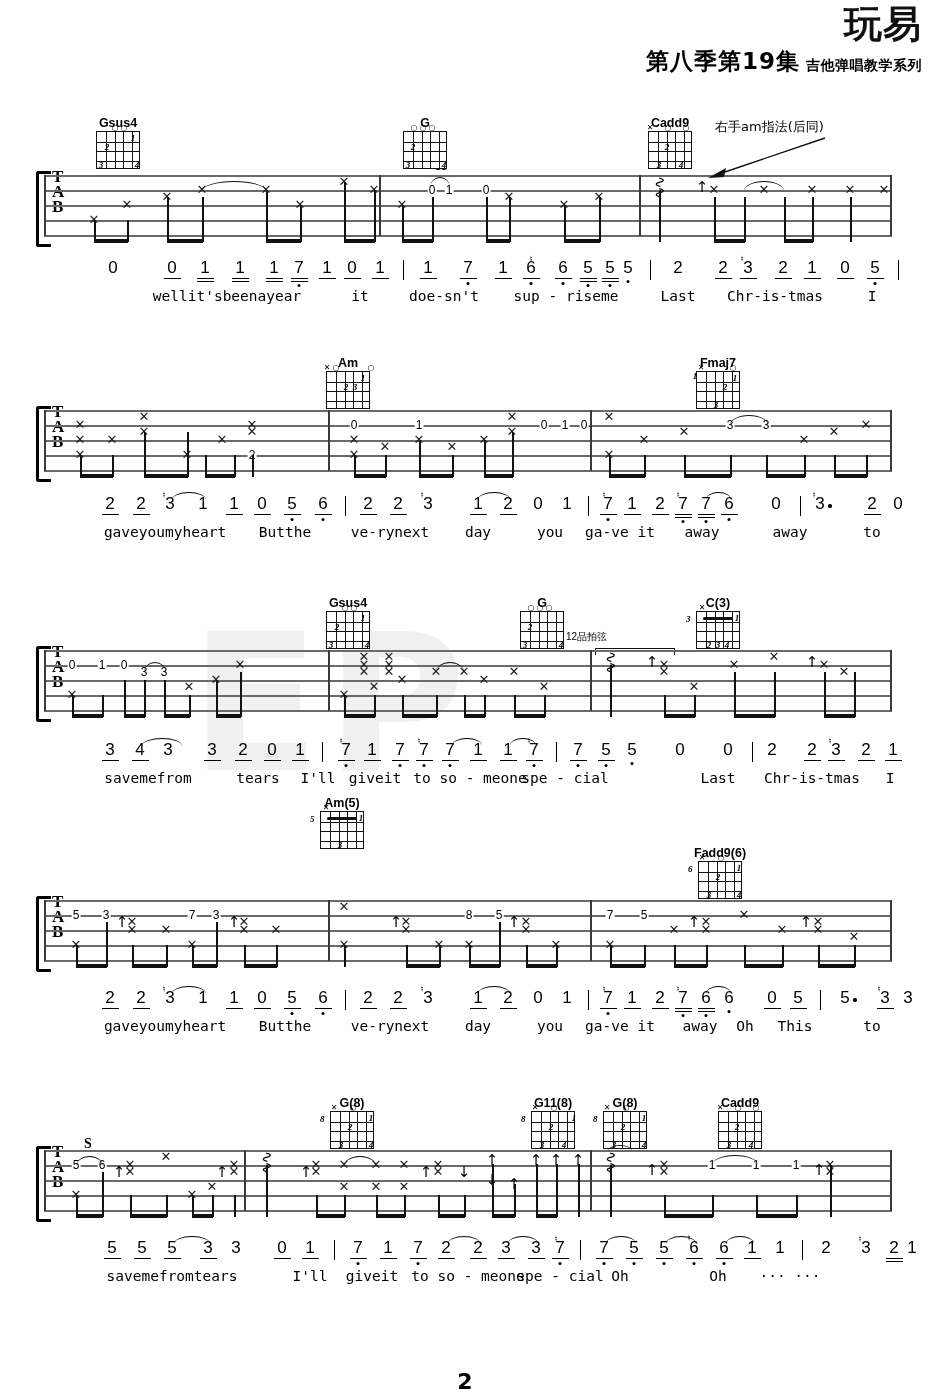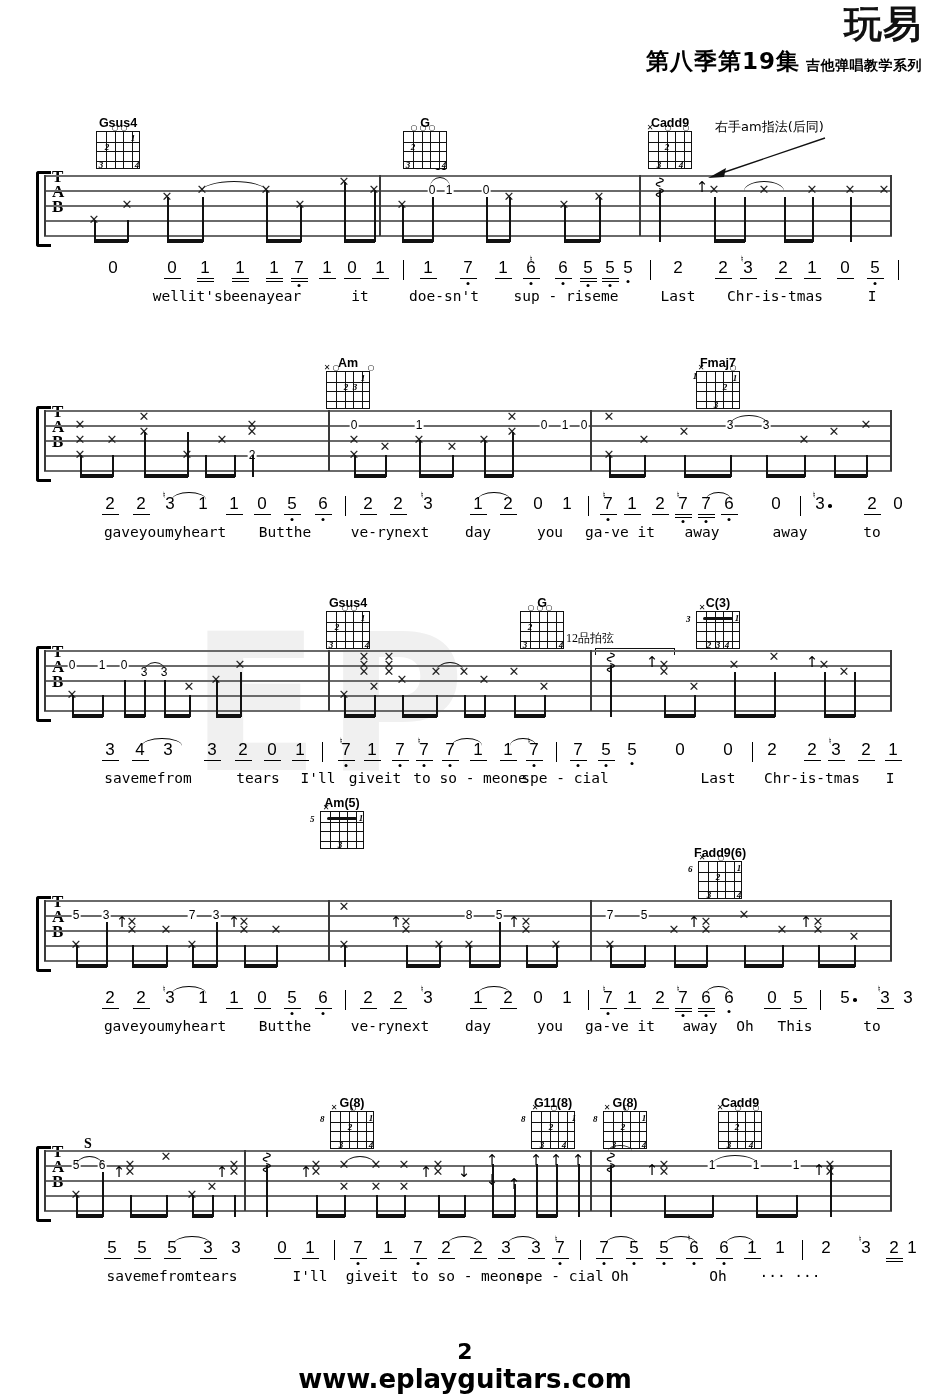--- a/index.html
+++ b/index.html
@@ -101,21 +101,21 @@
   .numslur{position:absolute;border-top:1.4px solid #000;height:7px;border-radius:50%/100% 100% 0 0;}
   .augdot{position:absolute;width:3.5px;height:3.5px;border-radius:50%;background:#000;}
 
   
   .lyricrow{position:absolute;left:0;width:930px;height:20px;}
   .lyr{position:absolute;font-family:"DejaVu Sans Mono","Liberation Mono",monospace;font-size:14.5px;
     line-height:17px;transform:translateX(-50%);white-space:pre;letter-spacing:0px;}
 
   
   .anno{position:absolute;font-family:"DejaVu Sans",sans-serif;font-size:13px;white-space:nowrap;z-index:4;}
-  .anno-s{font-family:Liberation Serif, serif;font-size:12px;}
+  .anno-s{font-family:Liberation Sans, sans-serif;font-size:10px;}
   .annobracket{position:absolute;border-top:1.3px solid #111;border-left:1.3px solid #111;border-right:1.3px solid #111;height:6px;}
   .annoarrow{position:absolute;z-index:4;}
 
   
   .footer{position:absolute;left:0;bottom:6px;width:930px;text-align:center;}
   .pageno{font-family:"DejaVu Sans",sans-serif;font-size:22px;font-weight:600;line-height:24px;}
   .site{font-family:"DejaVu Sans",sans-serif;font-size:26px;font-weight:bold;line-height:30px;letter-spacing:0px;}
   .copy{font-family:"DejaVu Sans",sans-serif;font-size:13px;font-weight:bold;line-height:18px;}
 </style>
 </head>
@@ -1252,16 +1252,15 @@
     <span class="lyr" style="left:372px;">giveit</span>
     <span class="lyr" style="left:468px;">to so - meone</span>
     <span class="lyr" style="left:560px;">spe - cial</span>
     <span class="lyr" style="left:620px;">Oh</span>
     <span class="lyr" style="left:718px;">Oh</span>
     <span class="lyr" style="left:790px;">··· ···</span>
   </div>
 
   <div class="footer">
     <div class="pageno">2</div>
-    <div class="site">www.eplayguitars.com</div>
   </div>
 
 </div>
 
 </body></html>

